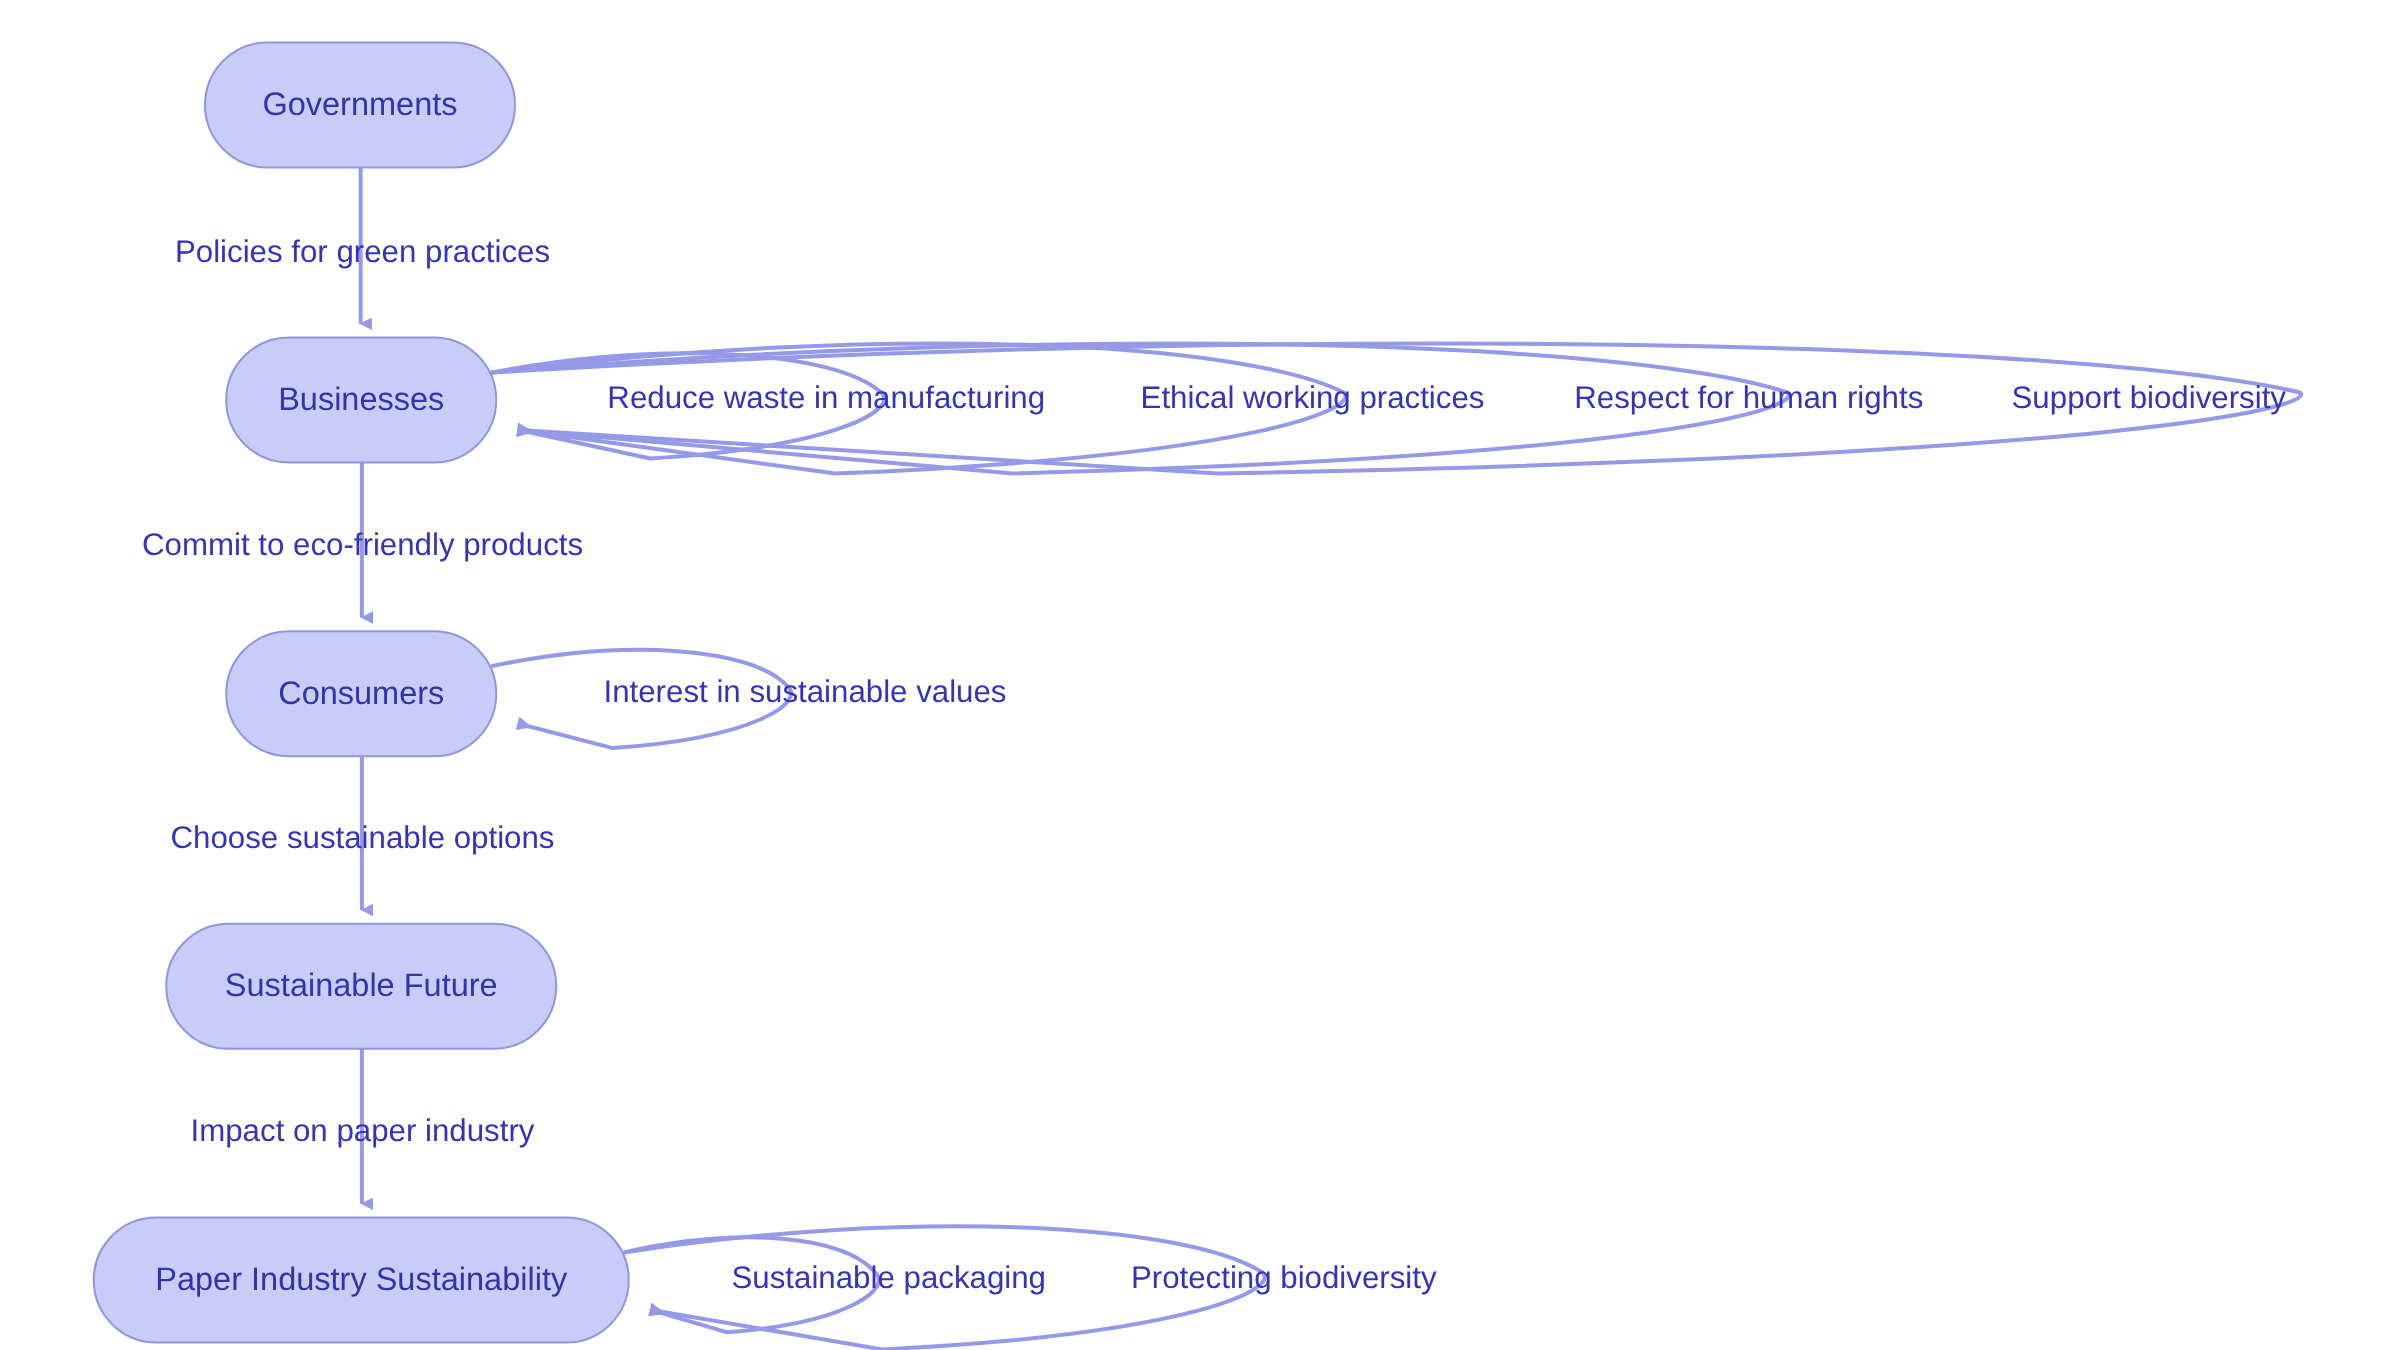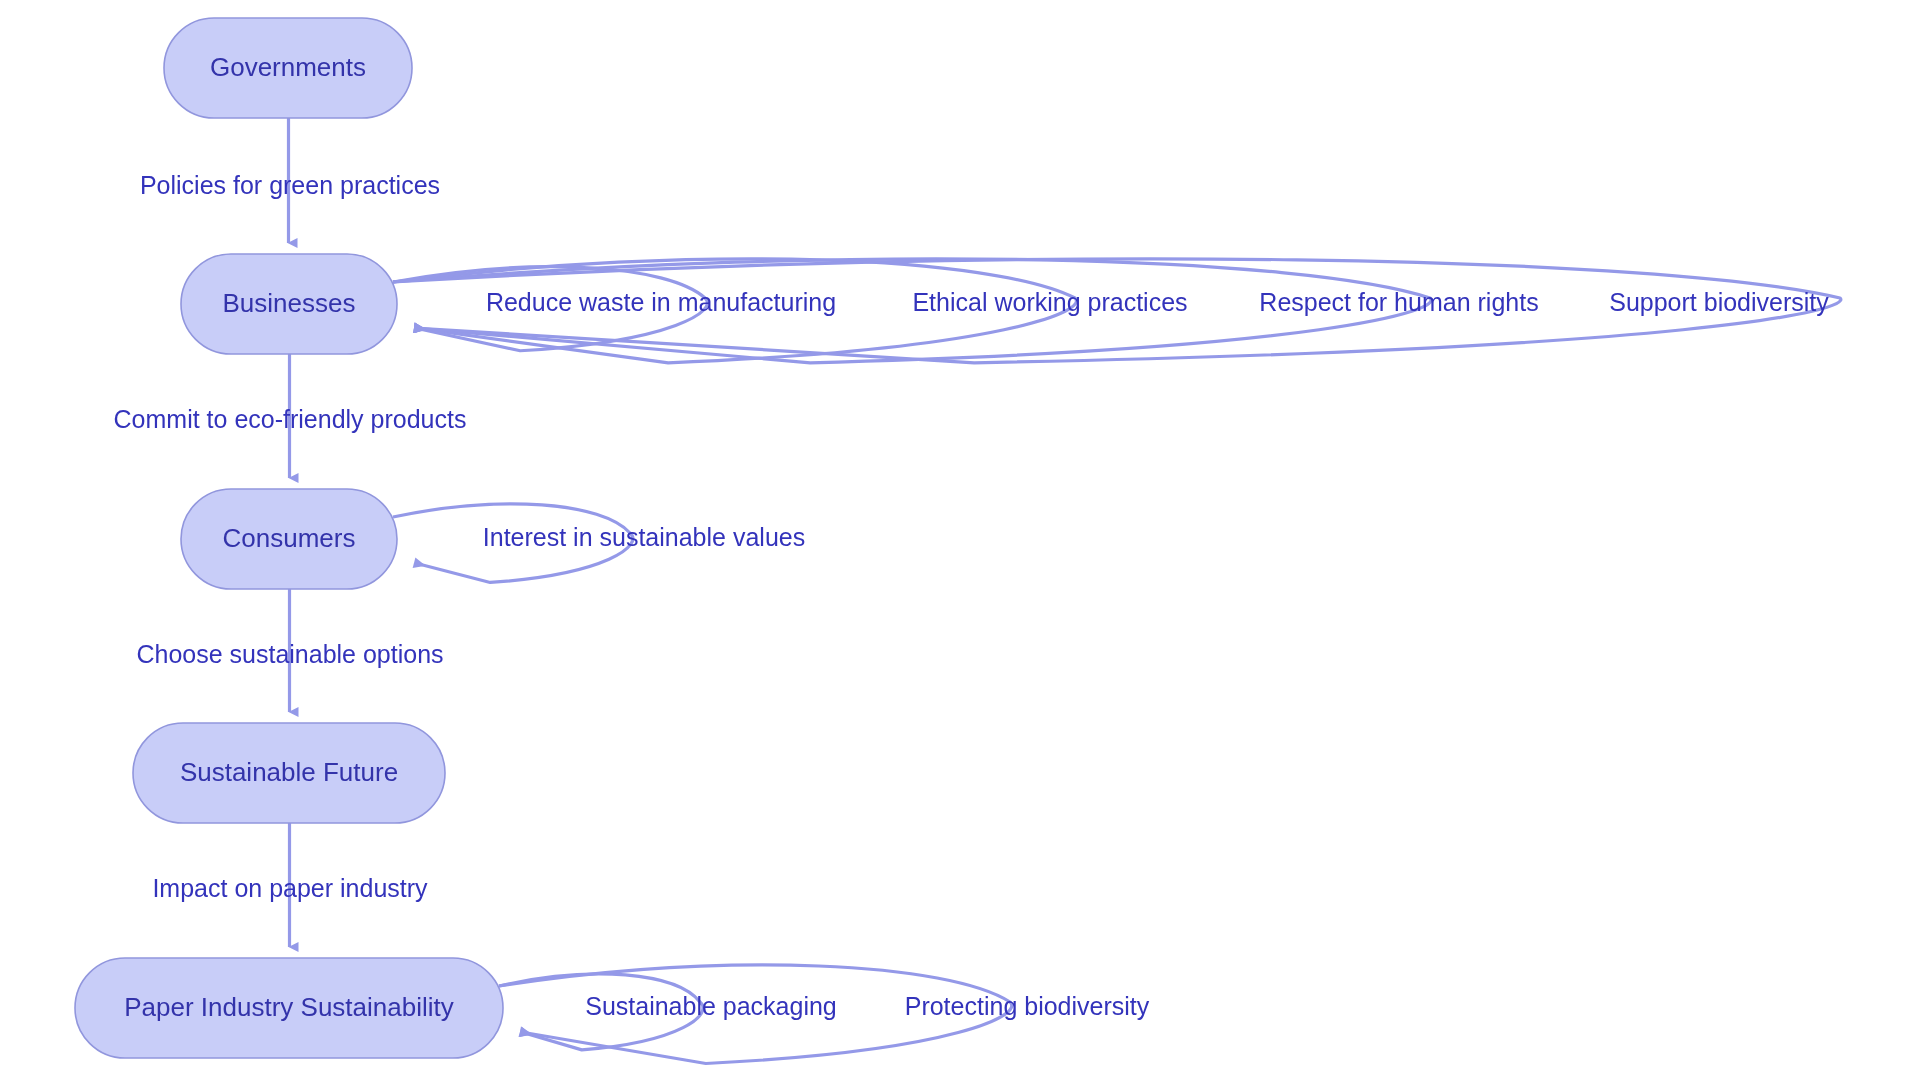--- a/index.html
+++ b/index.html
@@ -11,21 +11,21 @@
   body {
     width: 1920px;
     height: 1080px;
     font-family: "Liberation Sans", sans-serif;
     overflow: hidden;
     position: relative;
   }
   #diagram-root {
     position: absolute;
     left: 0;
-    top: 0;
+    top: 16px;
     width: 1920px;
     height: 828px;
   }
   svg#flow-svg {
     position: absolute;
     left: 0;
     top: 0;
     width: 1920px;
     height: 1080px;
     display: block;

